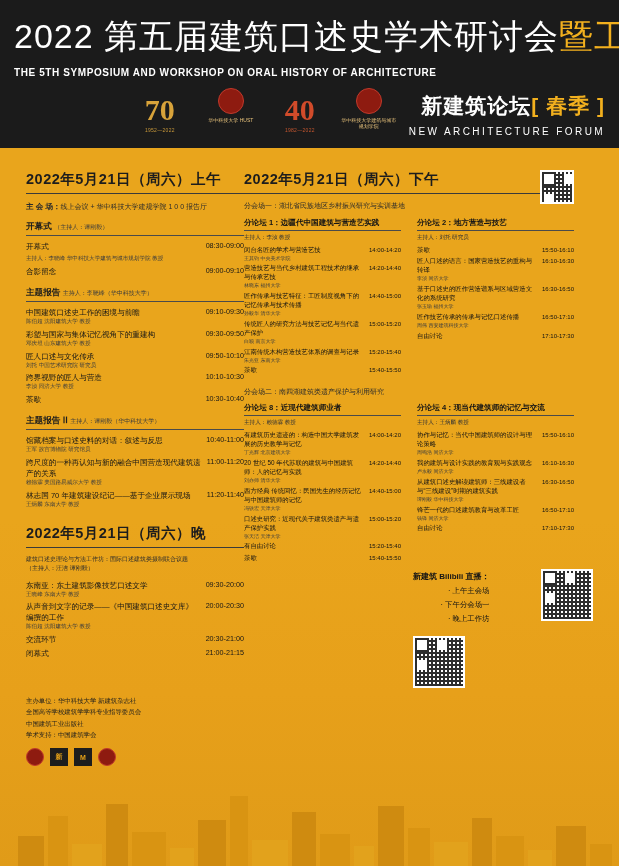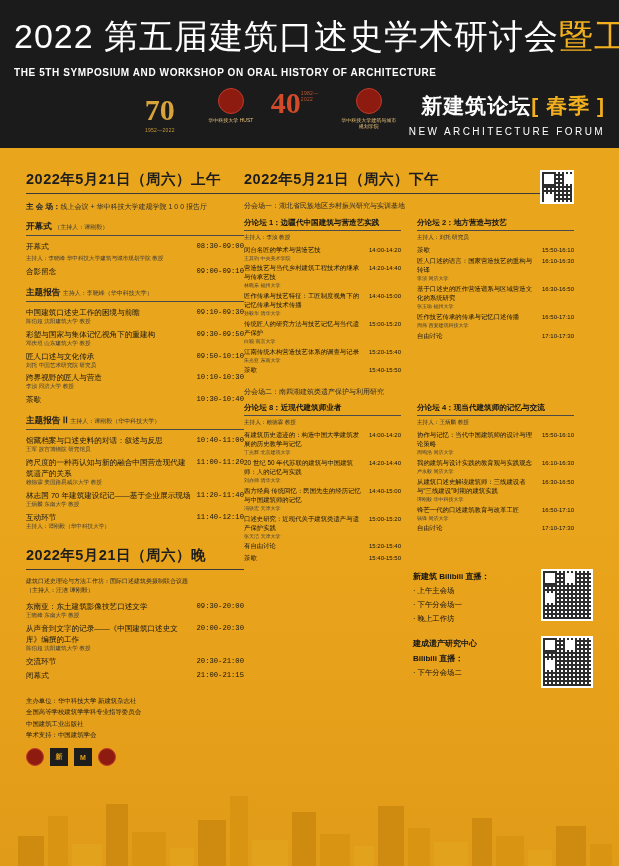--- a/index.html
+++ b/index.html
@@ -48,21 +48,21 @@
     width: 62px; height: 52px;
     display: flex; flex-direction: column; align-items: center; justify-content: center;
   }
   .logo70 .big {
     font-size: 30px; font-weight: bold; color: #d8a33a; line-height: 1;
     font-family: "Liberation Serif", serif;
   }
   .logo70 .sm { font-size: 5px; color: #c8983a; letter-spacing: .3px; margin-top:2px;}
   .logo40 {
     width: 58px; height: 52px;
-    display: flex; flex-direction: row; align-items: flex-start; justify-content: center;
+    display: flex; flex-direction: column; align-items: center; justify-content: center;
   }
   .logo40 .big {
     font-size: 30px; font-weight: bold; color: #d14b2a; line-height: 1;
     font-family: "Liberation Serif", serif;
   }
   .logo40 .sm { font-size: 5px; color: #c4562f; letter-spacing:.3px; margin-top:2px;}
   .uni-badge {
     width: 56px; height: 52px;
     display:flex; flex-direction:column; align-items:center; justify-content:flex-start;
   }
@@ -97,21 +97,21 @@
     font-size: 8.6px; font-weight: bold; color: #1d1d1d;
     border-bottom: .8px solid #4a4a4a;
     padding-bottom: 2px; margin: 8px 0 4px 0;
   }
   .sect-h .tiny { font-size: 6px; font-weight: normal; color: #3c3c3c; }
 
   .item { display: flex; justify-content: space-between; align-items: flex-start;
     font-size: 7.6px; color: #161616; line-height: 1.45; padding: 1.6px 0; }
   .item .t { flex: 1; padding-right: 6px; }
   .item .t .sub { font-size: 5.6px; color: #3d3d3d; display:block; line-height:1.35; }
-  .item .time { font-size: 7.2px; color: #161616; white-space: nowrap; font-family:Liberation Mono, monospace;}
+  .item .time { font-size: 7.2px; color: #161616; white-space: nowrap; font-family:Liberation Sans, sans-serif;}
   .panelrow { display: flex; gap: 16px; }
   .panel { flex: 1; }
   .panel-title { font-size: 7.6px; font-weight: bold; color: #151515;
     border-bottom: .8px solid #4a4a4a; padding-bottom: 2px; margin-bottom: 3px; }
   .panel-host { font-size: 5.6px; color: #333; line-height: 1.4; margin-bottom: 3px; }
   .pitem { display: flex; justify-content: space-between; font-size: 6.4px; color: #131313;
     line-height: 1.4; padding: 1.4px 0; }
   .pitem .pt { flex: 1; padding-right: 4px; }
   .pitem .pt .psub { display: block; font-size: 5px; color: #3d3d3d; }
   .pitem .ptime { white-space: nowrap; font-size: 6px; }
@@ -134,21 +134,21 @@
   .topright-qr { position:absolute; right: 0; top: 0; }
 
   
   .evening { margin-top: 14px; }
   .workshop-note { font-size: 6px; color: #2b2b2b; line-height:1.5; margin-bottom:5px;}
 
   
   .live-block { position: absolute; right: 26px; bottom: 178px; width: 180px; }
   .live-row { display: flex; justify-content: space-between; align-items: flex-start; }
   .live-txt { font-size: 8px; color: #141414; line-height: 1.9; font-weight: bold;}
-  .live-txt .li { font-weight: normal; font-size: 7.4px; }
+  .live-txt .li { font-weight: normal; font-size: 7.4px; text-align: right; }
   .live-block2 { margin-top: 10px; }
 
   
   .orgs { position: absolute; left: 26px; bottom: 126px; font-size: 6.4px; color: #1d1d1d; line-height: 1.75; }
   .org-logos { position:absolute; left: 26px; bottom: 100px; display:flex; gap:6px; align-items:center;}
   .org-seal { width:18px;height:18px;border-radius:50%;background:#8e1b10;border:1px solid #c0392b;}
   .org-sq { width:18px;height:18px;background:#1d1d1d;color:#e8a317;font-size:7px;
     display:flex;align-items:center;justify-content:center;font-weight:bold;}
 
   
@@ -255,24 +255,20 @@
           <div class="time">10:40-11:00</div>
         </div>
         <div class="item">
           <div class="t"><span>跨尺度的一种再认知与新的融合中国营造现代建筑遗产的关系</span><span class="sub">赖德霖  美国路易威尔大学  教授</span></div>
           <div class="time">11:00-11:20</div>
         </div>
         <div class="item">
           <div class="t"><span>林志国 70 年建筑建设纪记——基于企业展示现场</span><span class="sub">王炳麟  东南大学  教授</span></div>
           <div class="time">11:20-11:40</div>
         </div>
-        <div class="item">
-          <div class="t"><span>互动环节</span><span class="sub">主持人：谭刚毅（华中科技大学）</span></div>
-          <div class="time">11:40-12:10</div>
-        </div>
 
         <div class="evening">
           <div class="daytitle">2022年5月21日（周六）晚</div>
           <div class="workshop-note">
             <span>建筑口述史理论与方法工作坊：国际口述建筑类摄制联合议题</span><br>
             <span>（主持人：汪洁  谭刚毅）</span>
           </div>
           <div class="item">
             <div class="t"><span>东南亚：东土建筑影像技艺口述文学</span><span class="sub">王晓峰  东南大学  教授</span></div>
             <div class="time">09:30-20:00</div>
@@ -422,25 +418,20 @@
         <div>新建筑 Bilibili 直播：</div>
         <div class="li">· 上午主会场</div>
         <div class="li">· 下午分会场一</div>
         <div class="li">· 晚上工作坊</div>
       </div>
       <div class="qr-box qr-lg">
           <div class="qr-inner"></div>
         </div>
     </div>
     <div class="live-row live-block2">
-      <div class="live-txt">
-        <div style="white-space:pre-line;">建成遗产研究中心
-Bilibili 直播：</div>
-        <div class="li">· 下午分会场二</div>
-      </div>
       <div class="qr-box qr-lg">
           <div class="qr-inner"></div>
         </div>
     </div>
   </div>
 
   <div class="orgs" style="white-space:pre-line;">主办单位：华中科技大学 新建筑杂志社
 全国高等学校建筑学学科专业指导委员会
 中国建筑工业出版社
 学术支持：中国建筑学会</div>

